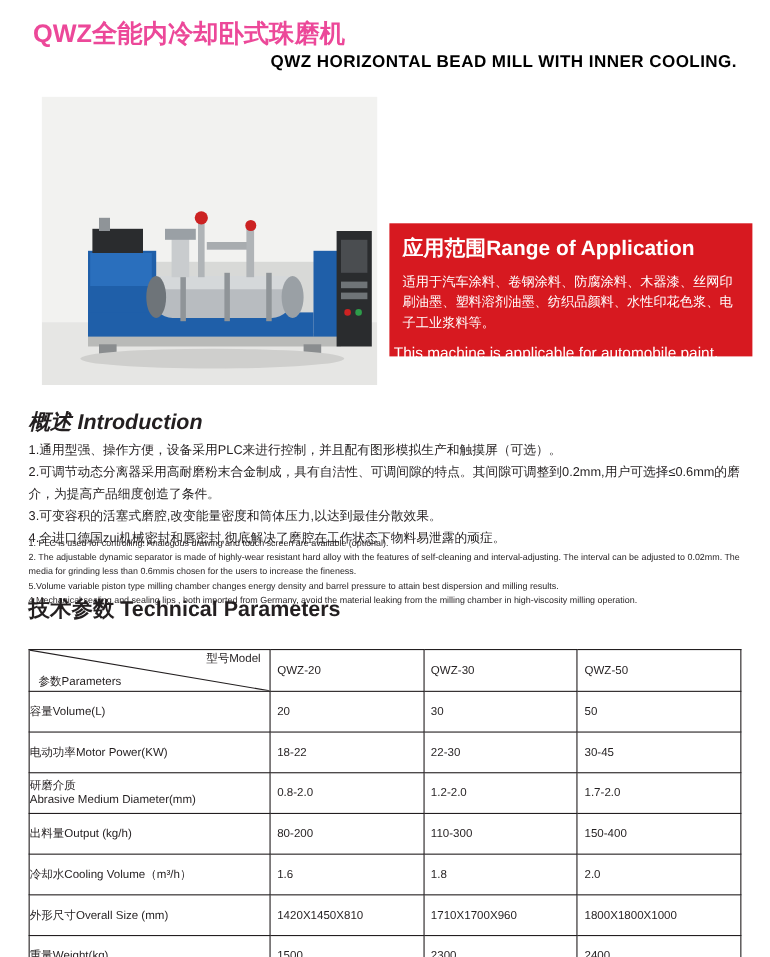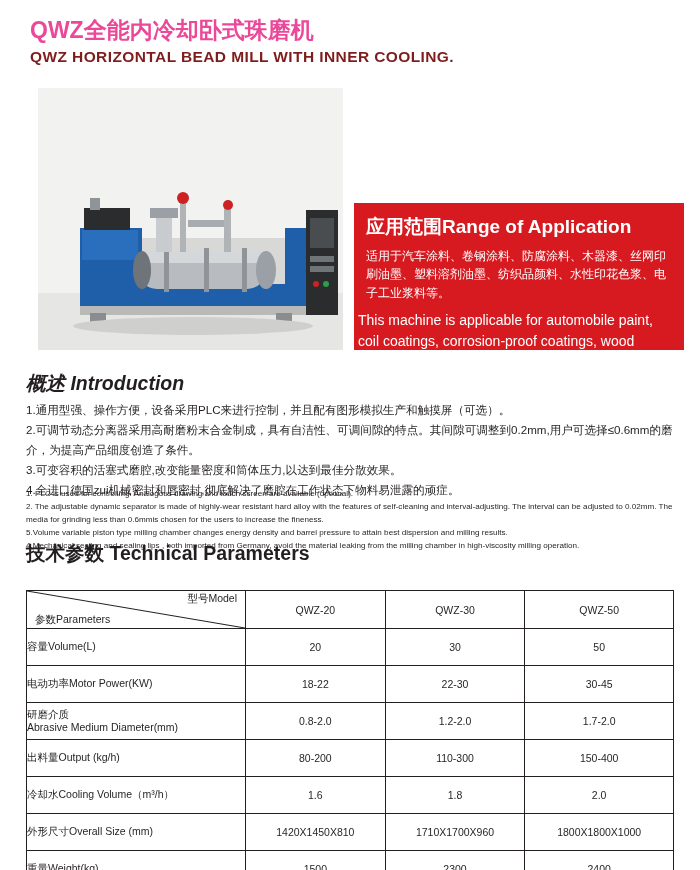--- a/index.html
+++ b/index.html
@@ -32,43 +32,44 @@
     font-size: 23px;
     font-weight: bold;
     letter-spacing: 0px;
     color: #ec4899;
     line-height: 1.25;
   }
   .title-en {
     font-size: 15.5px;
     font-weight: bold;
     letter-spacing: 0.4px;
-    color: #7f1d1d;
+    color: #000000;
     margin-top: 3px;
+    text-align: right;
   }
 
   
   .photo {
     position: absolute;
     left: 38px;
     top: 88px;
     width: 305px;
     height: 262px;
     background: #f4f4f4;
     overflow: hidden;
   }
   .photo svg { display: block; }
 
   
   .app-box {
     position: absolute;
     left: 354px;
     top: 203px;
     width: 330px;
-    height: 147px;
+    height: 121px;
     background: #d71920;
     color: #ffffff;
     padding: 0;
   }
   .app-title {
     font-size: 19px;
     font-weight: bold;
     padding: 13px 12px 0 12px;
     line-height: 1.2;
   }
@@ -119,21 +120,20 @@
     top: 590px;
     width: 648px;
     border-collapse: collapse;
     font-size: 10.5px;
   }
   table.params td {
     border: 1px solid #231f20;
     height: 32px;
     padding: 2px 6px;
     vertical-align: middle;
-    text-align: center;
   }
   table.params td.label {
     text-align: left;
     padding-left: 0;
     width: 212px;
   }
   .hdr-cell {
     position: relative;
     height: 37px !important;
     padding: 0 !important;

